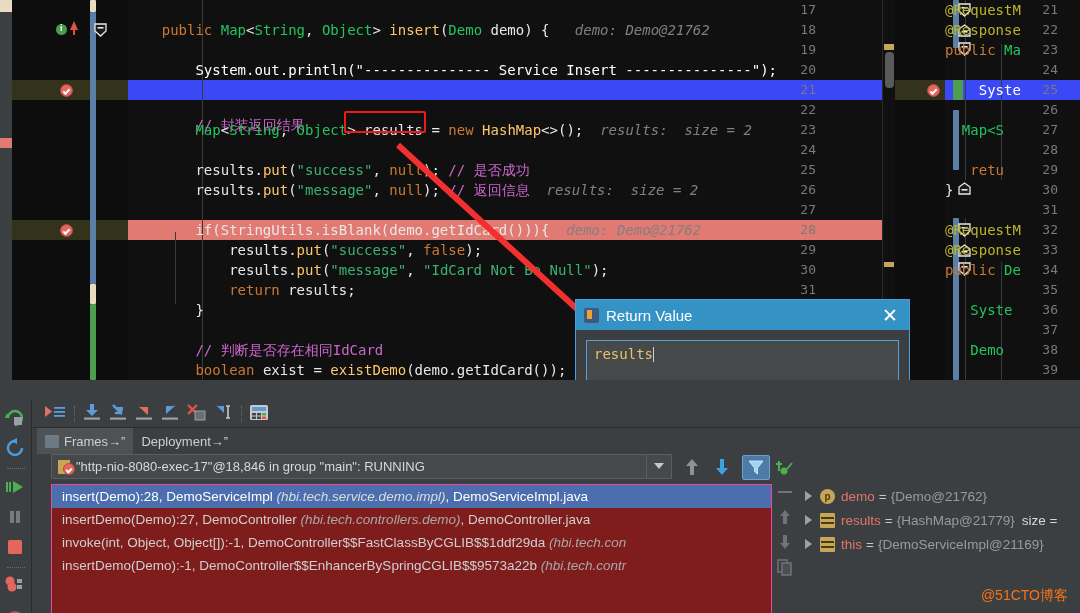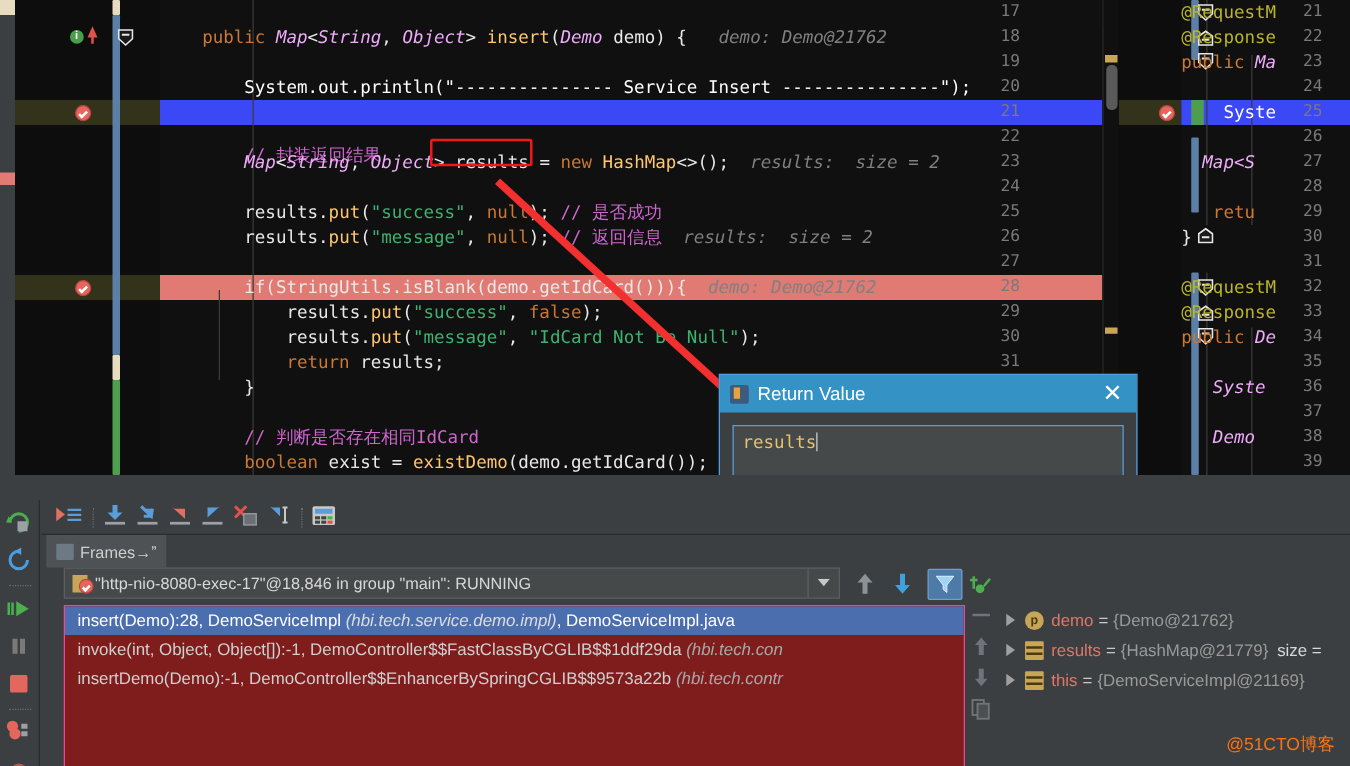--- a/index.html
+++ b/index.html
@@ -56,21 +56,21 @@
   .pane-right .code-line { left: 50px; }
 
   .row-hl  { position:absolute; height:20px; }
   .row-sel { background: #3b48f5; }
   .row-err { background: #e07a73; }
   .gut-hl  { position:absolute; height:20px; width:116px; left:0; background:#33331c; }
   .gut-hl-r{ position:absolute; height:20px; width:50px;  left:0; background:#33331c; }
 
   
   .kw   { color:#cc7832; }  
-  .typ  { color:#f0abfc;font-style:italic; }
+  .typ  { color:#22c55e; }
   .strg { color:#3cb371; }
   .cmt  { color:#cc66cc; }
   .fn   { color:#ffc66d; }
   .pln  { color:#e8e8e8; }
   .gray { color:#808080; font-style: italic; }
   .ann  { color:#bbb529; }
   .sel-txt { color:#ffffff; }
 
   
   .indent-guide { position:absolute; width:1px; background:#3a3a3a; }
@@ -642,20 +642,23 @@
             </svg>
           </div>
         </div>
       </div>
 
       <div class="subtabrow" id="subtabs">
           <div class="subtab active">
             <span class="sico"></span>
             <span>Frames→ˮ</span>
           </div>
+          <div class="subtab">
+            <span>Deployment→ˮ</span>
+          </div>
         </div>
 
       <div class="thread-row">
         <span class="thread-ico">
           <span class="thread-bp"></span>
         </span>
         <span>"http-nio-8080-exec-17"@18,846 in group "main": RUNNING</span>
       </div>
       <div class="dd-btn">
         <svg width="10" height="7" viewBox="0 0 10 7">
@@ -675,20 +678,21 @@
       </div>
 
       <div class="filter-btn">
         <svg width="16" height="15" viewBox="0 0 16 15">
           <path d="M1 1 L15 1 L9.5 8 L9.5 14 L6.5 11.5 L6.5 8 z" fill="#9fd4f5" stroke="#dff0fc" stroke-width="0.8"></path>
         </svg>
       </div>
 
       <div class="frames-list" id="frames-list">
           <div class="frame-row sel"><span>insert(Demo):28, DemoServiceImpl </span><i>(hbi.tech.service.demo.impl)</i><span>, DemoServiceImpl.java</span></div>
+          <div class="frame-row"><span>insertDemo(Demo):27, DemoController </span><i>(hbi.tech.controllers.demo)</i><span>, DemoController.java</span></div>
           <div class="frame-row"><span>invoke(int, Object, Object[]):-1, DemoController$$FastClassByCGLIB$$1ddf29da </span><i>(hbi.tech.con</i><span></span></div>
           <div class="frame-row"><span>insertDemo(Demo):-1, DemoController$$EnhancerBySpringCGLIB$$9573a22b </span><i>(hbi.tech.contr</i><span></span></div>
         </div>
 
       <div class="vscroll-col">
         <div class="vs-ico">
           <svg width="20" height="20" viewBox="0 0 20 20">
             <path d="M4 4 L4 14 M1 7 L7 7" stroke="#4caf50" stroke-width="2"></path>
             <circle cx="9" cy="14" r="3.5" fill="#4caf50"></circle>
             <path d="M12 12 L17 6" stroke="#4caf50" stroke-width="1.8"></path>

